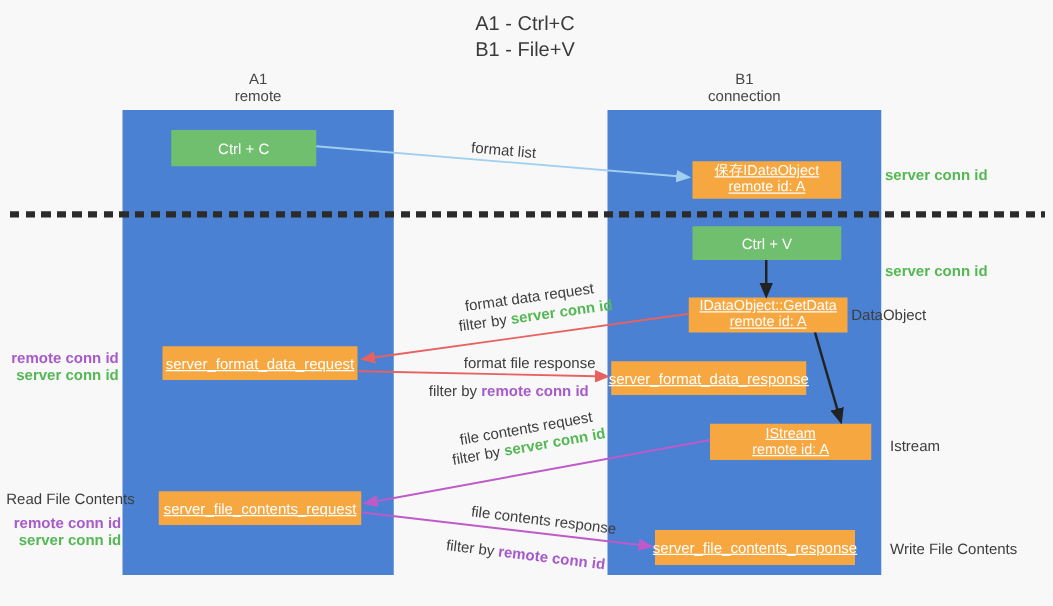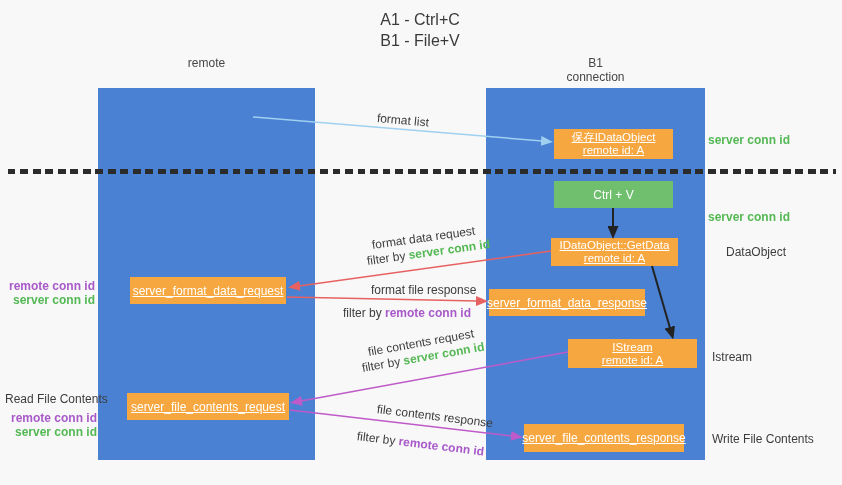--- a/index.html
+++ b/index.html
@@ -33,32 +33,36 @@
 <body>
 
 <div id="canvas">
 
   <div class="title">
     <div>A1 - Ctrl+C</div>
     <div>B1 - File+V</div>
   </div>
 
   <div class="col-header" style="left:98px;width:217px;">
+    <div>A1</div>
     <div>remote</div>
   </div>
   <div class="col-header" style="left:486px;width:219px;">
     <div>B1</div>
     <div>connection</div>
   </div>
 
   <div class="lifeline" style="left:98px;width:217px;"></div>
   <div class="lifeline" style="left:486px;width:219px;"></div>
 
   <div class="dotted"></div>
 
+  <div class="box green" style="left:137px;top:104px;width:116px;height:29px;">
+    <div>Ctrl + C</div>
+  </div>
 
   <div class="box orange" style="left:554px;top:129px;width:119px;height:30px;">
     <div class="l2">保存IDataObject</div>
     <div class="l2">remote id: A</div>
   </div>
 
   <div class="box green" style="left:554px;top:181px;width:119px;height:27px;">
     <div>Ctrl + V</div>
   </div>
 
@@ -129,21 +133,21 @@
     <span>filter by </span><span class="green-b">server conn id</span>
   </div>
 
   <div class="albl" style="left:377px;top:402px;transform:rotate(7deg);">file contents response</div>
   <div class="albl" style="left:357px;top:429px;transform:rotate(7deg);">
     <span>filter by </span><span class="purple-b">remote conn id</span>
   </div>
 
   <div class="side green-b" style="left:708px;top:133px;">server conn id</div>
   <div class="side green-b" style="left:708px;top:210px;">server conn id</div>
-  <div class="side" style="left:726px;top:245px;">DataObject</div>
+  <div class="side" style="left:681px;top:245px;">DataObject</div>
   <div class="side" style="left:712px;top:350px;">Istream</div>
   <div class="side" style="left:712px;top:432px;">Write File Contents</div>
 
   <div class="side purple-b right-align" style="left:0px;top:279px;width:95px;">remote conn id</div>
   <div class="side green-b right-align" style="left:0px;top:293px;width:95px;">server conn id</div>
   <div class="side" style="left:5px;top:392px;">Read File Contents</div>
   <div class="side purple-b right-align" style="left:0px;top:411px;width:97px;">remote conn id</div>
   <div class="side green-b right-align" style="left:0px;top:425px;width:97px;">server conn id</div>
 
 </div>

